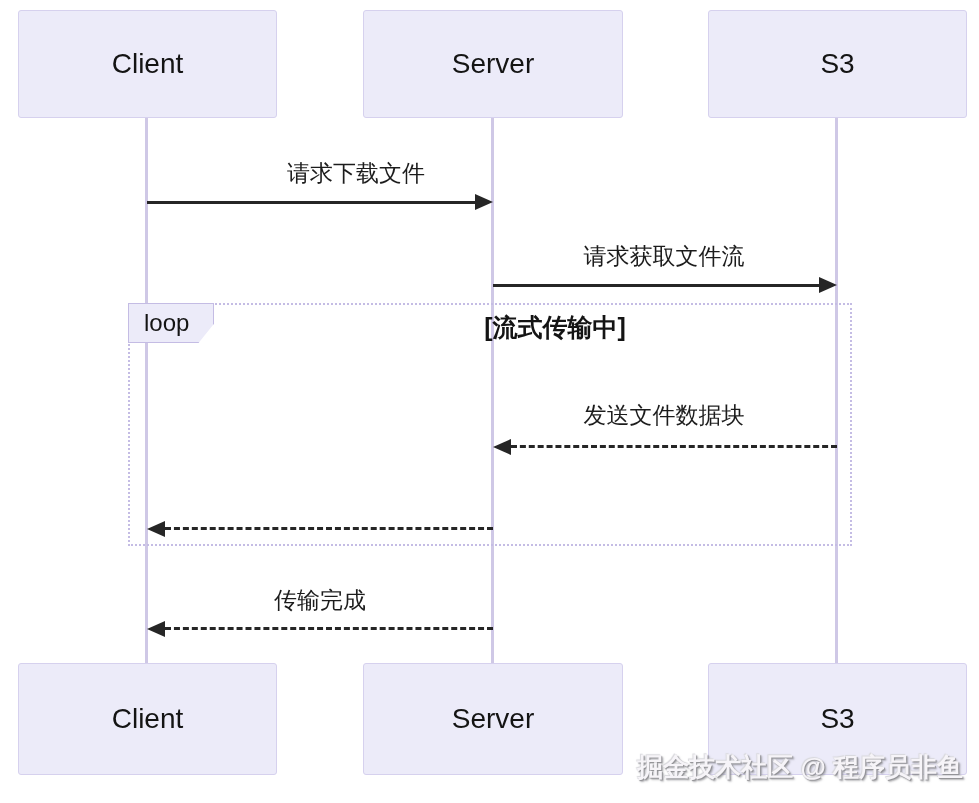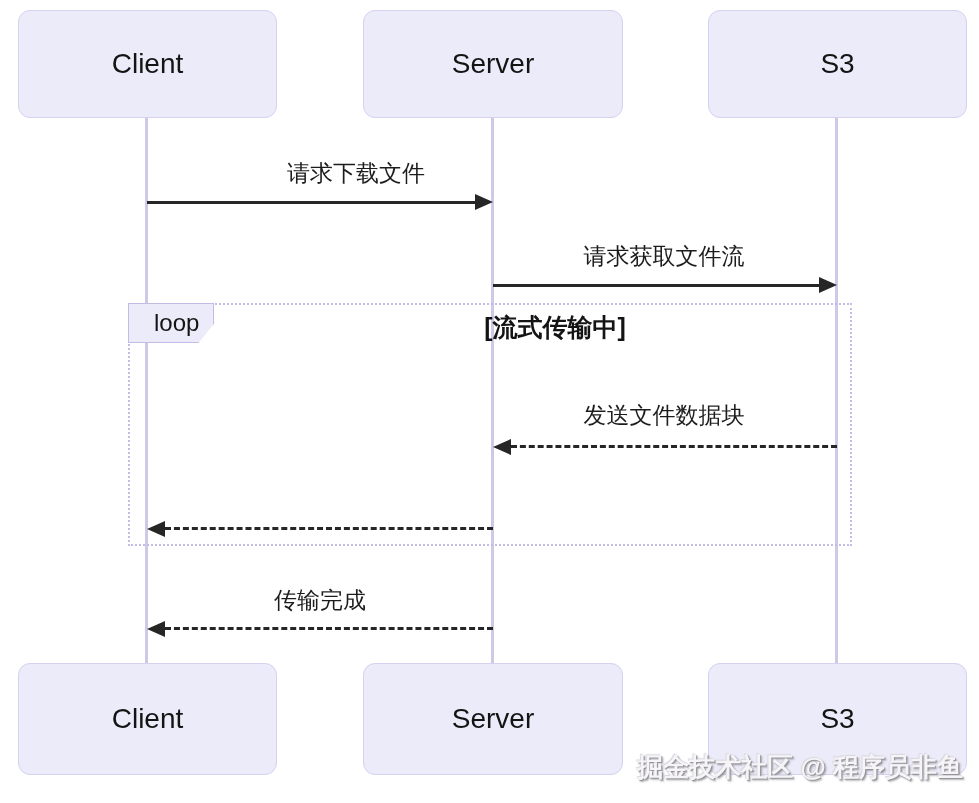--- a/index.html
+++ b/index.html
@@ -2,21 +2,21 @@
 <html><head>
 <meta charset="utf-8">
 <style>
   html,body{margin:0;padding:0;background:#ffffff;}
   .stage{
     position:relative;width:979px;height:803px;background:#ffffff;overflow:hidden;
     font-family:"Liberation Sans","DejaVu Sans",sans-serif;color:#111;
   }
   .lifeline{position:absolute;width:3px;background:#cfc8e6;top:118px;height:546px;}
   .actor{
-    position:absolute;background:#ecebf9;border:1px solid #d6d1ee;border-radius:12px;
+    position:absolute;background:#ecebf9;border:1px solid #d6d1ee;border-radius:3px;
     display:flex;align-items:center;justify-content:center;
     font-size:28px;color:#141414;box-sizing:border-box;
   }
   .msg-label{
     position:absolute;transform:translateX(-50%);white-space:nowrap;
     font-size:23px;color:#1c1c1c;font-weight:500;
   }
   .msg-line{position:absolute;height:0;border-top:3px solid #262626;}
   .msg-line.dashed{border-top-style:dashed;}
   .arrowhead{position:absolute;width:0;height:0;border-top:8px solid transparent;border-bottom:8px solid transparent;}
@@ -24,21 +24,21 @@
   .arrowhead.left{border-right:18px solid #262626;}
   .loop-box{
     position:absolute;left:128px;top:303px;width:724px;height:243px;
     border:2px dotted #c4bce4;box-sizing:border-box;
   }
   .loop-tab{
     position:absolute;left:-2px;top:-2px;width:86px;height:40px;
     background:#ecebf9;
     clip-path:polygon(0 0,100% 0,100% 52%,82% 100%,0 100%);
     display:flex;align-items:center;box-sizing:border-box;
-    padding-left:25px;font-size:24px;color:#141414;
+    padding-left:15px;font-size:24px;color:#141414;
     border:1px solid #c4bce4;
   }
   .loop-condition{
     position:absolute;left:403px;top:6px;transform:translateX(-50%);
     white-space:nowrap;font-size:25px;font-weight:600;color:#141414;margin-left:22px;
   }
   .watermark{
     position:absolute;right:16px;top:750px;white-space:nowrap;
     font-size:26px;font-weight:600;color:#f6f4f8;
     text-shadow:1px 1px 1px #8f8f93,-1px -1px 1px #d8d8dc,2px 2px 2px rgba(120,120,125,.55);

